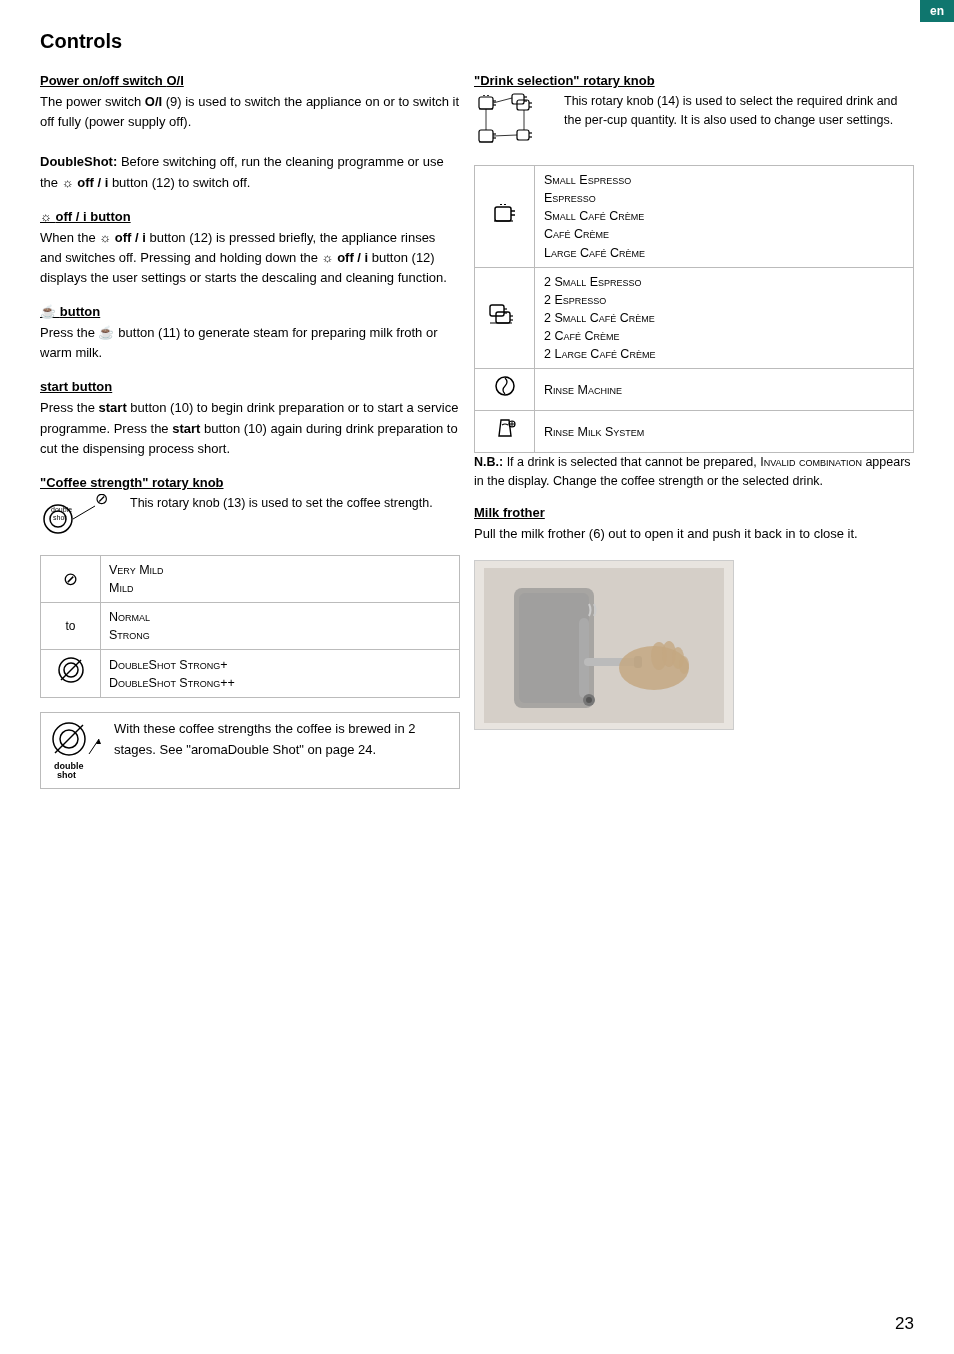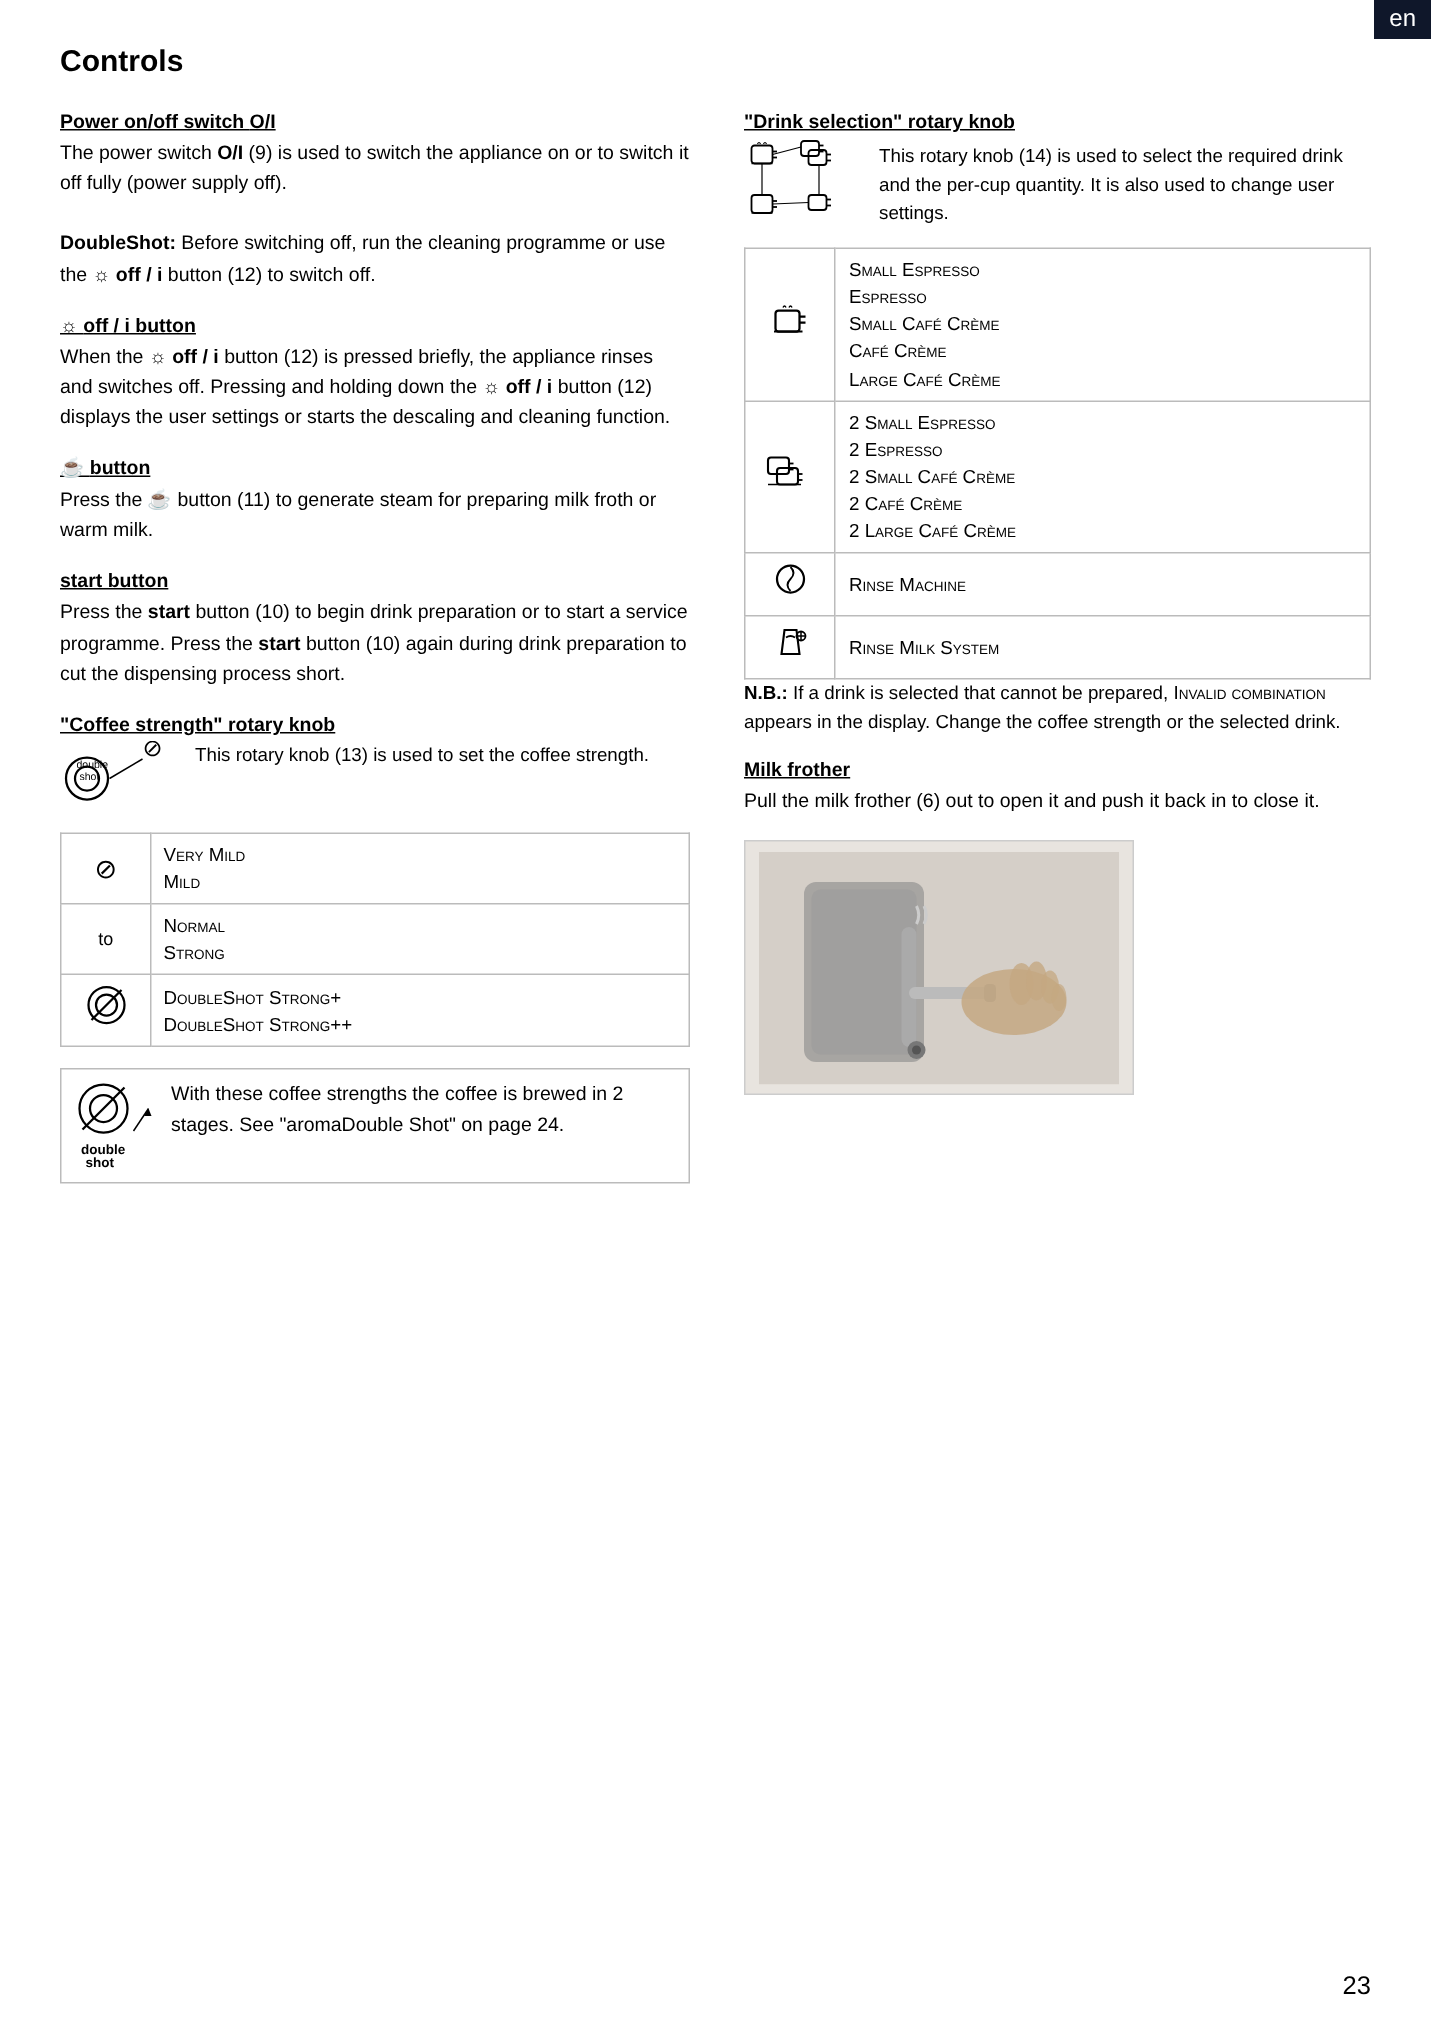--- a/index.html
+++ b/index.html
@@ -15,40 +15,40 @@
     .page {
       width: 954px;
       min-height: 1354px;
       padding: 30px 40px 40px 40px;
       position: relative;
     }
     .lang-badge {
       position: absolute;
       top: 0;
       right: 0;
-      background: #0f172a;
+      background: #0f766e;
       color: #fff;
-      font-size: 16px;
-      font-weight: normal;
+      font-size: 12px;
+      font-weight: bold;
       padding: 4px 10px;
     }
     .page-number {
       position: absolute;
       bottom: 20px;
       right: 40px;
       font-size: 17px;
     }
     h1.title {
       font-size: 20px;
       font-weight: bold;
       margin-bottom: 20px;
     }
     .two-col {
       display: flex;
-      gap: 36px;
+      gap: 14px;
     }
     .col-left {
       width: 420px;
       flex-shrink: 0;
     }
     .col-right {
       flex: 1;
     }
     .section-heading {
       font-size: 13px;
@@ -102,21 +102,21 @@
       font-size: 18px;
     }
     .strength-knob-row {
       display: flex;
       align-items: flex-start;
       gap: 10px;
       margin-bottom: 8px;
     }
     .drink-knob-row {
       display: flex;
-      align-items: center;
+      align-items: flex-start;
       gap: 10px;
       margin-bottom: 8px;
     }
     .knob-desc {
       font-size: 12.5px;
       line-height: 1.5;
       flex: 1;
     }
     .smallcaps {
       font-variant: small-caps;

